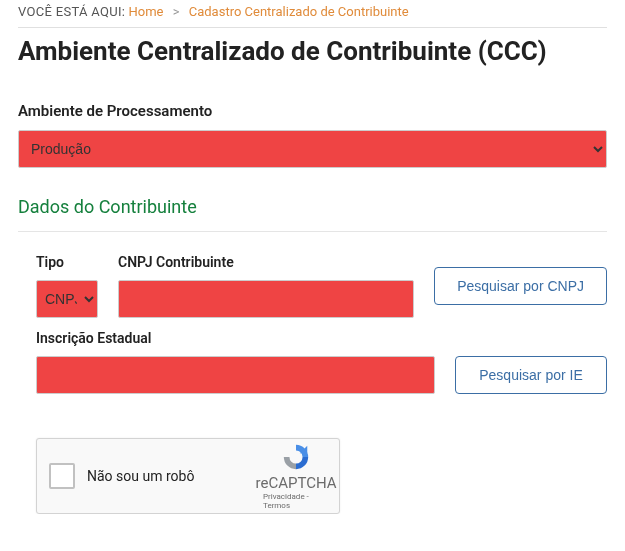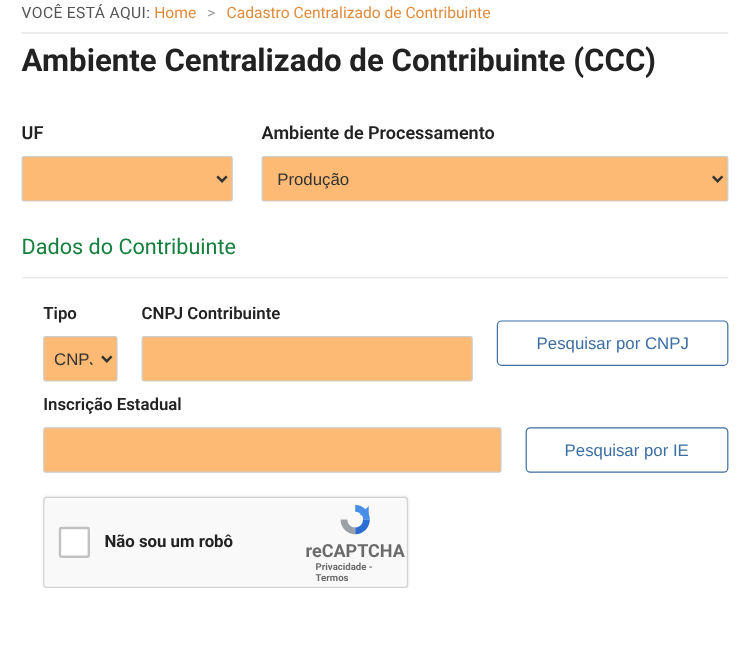--- a/index.html
+++ b/index.html
@@ -27,57 +27,56 @@
     }
     .row { display: flex; gap: 24px; margin-bottom: 28px; }
     .field { display: flex; flex-direction: column; }
     .field-label { font-size: 15px; font-weight: 600; color: #222; margin-bottom: 10px; }
     .select, .input {
       height: 38px;
       border: 1px solid #ccc;
       border-radius: 2px;
       padding: 0 8px;
       font-size: 14px;
-      background: #fdba74;
+      background: #ef4444;
       color: #333;
     }
     .select { appearance: auto; }
     .uf-field { width: 176px; }
     .amb-field { flex: 1; }
     .section-heading { font-size: 18px; font-weight: 400; color: #15803d; margin: 20px 0 14px 0; }
     hr.section-rule { border: none; border-top: 1px solid #e5e5e5; margin-bottom: 22px; }
     .inner { padding-left: 18px; }
     .row2 { display: flex; gap: 20px; align-items: center; margin-bottom: 12px; }
     .tipo-field { width: 62px; }
     .tipo-field .select { width: 62px; padding: 0 4px; }
     .cnpj-field { flex: 1; }
     .btn {
       height: 38px;
       min-width: 152px;
       border: 1px solid #3b6ea5;
       background: #fff;
       color: #3b6ea5;
       font-size: 14px;
       border-radius: 4px;
-      padding: 0 32px;
+      padding: 0 22px;
       cursor: pointer;
       white-space: nowrap;
     }
-    .ie-row { display: flex; gap: 20px; align-items: flex-end; margin-bottom: 20px; }
+    .ie-row { display: flex; gap: 20px; align-items: flex-end; margin-bottom: 44px; }
     .ie-field { flex: 1; }
     .recaptcha {
       width: 304px; height: 76px;
       border: 1px solid #d3d3d3;
       border-radius: 3px;
       background: #f9f9f9;
       display: flex; align-items: center;
       padding: 0 10px 0 12px;
       box-shadow: 0 0 2px rgba(0,0,0,0.08);
       margin-left: 18px;
-      font-weight: bold;
     }
     .rc-checkbox {
       width: 26px; height: 26px;
       border: 2px solid #c1c1c1;
       border-radius: 2px;
       background: #fff;
       margin-right: 12px;
       cursor: pointer;
     }
     .rc-label { font-size: 14px; color: #222; flex: 1; }
@@ -95,26 +94,20 @@
   <span class="prefix">VOCÊ ESTÁ AQUI:</span>
   <a href="#">Home</a>
   <span class="sep">&gt;</span>
   <a href="#">Cadastro Centralizado de Contribuinte</a>
 </div>
 <hr class="top-rule">
 
 <h1 class="page-title">Ambiente Centralizado de Contribuinte (CCC)</h1>
 
 <div class="row">
-  <div class="field uf-field">
-    <label class="field-label">UF</label>
-    <select class="select">
-      <option></option>
-    </select>
-  </div>
   <div class="field amb-field">
     <label class="field-label">Ambiente de Processamento</label>
     <select class="select">
       <option>Produção</option>
     </select>
   </div>
 </div>
 
 <div class="section-heading">Dados do Contribuinte</div>
 <hr class="section-rule">

